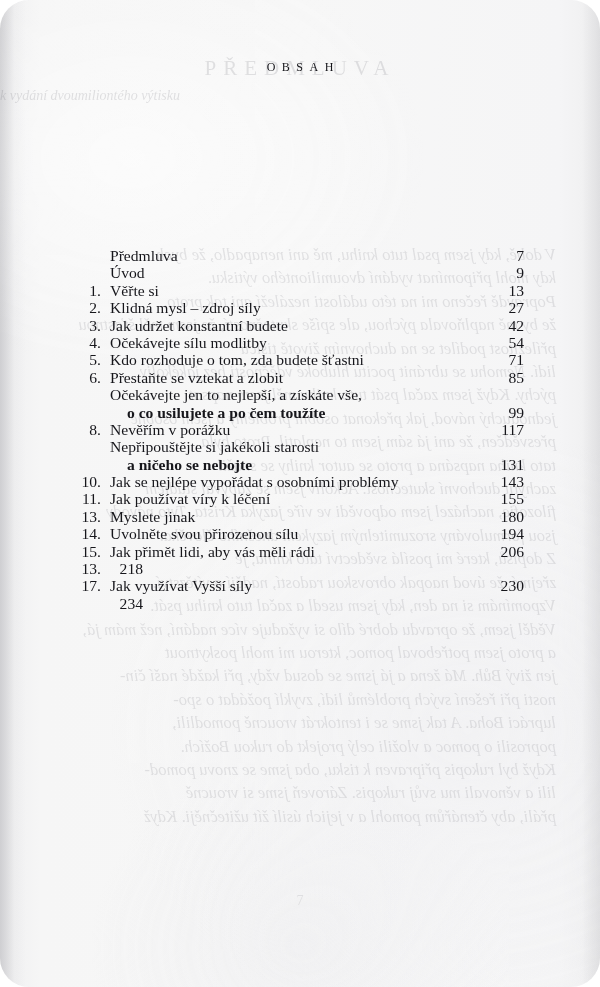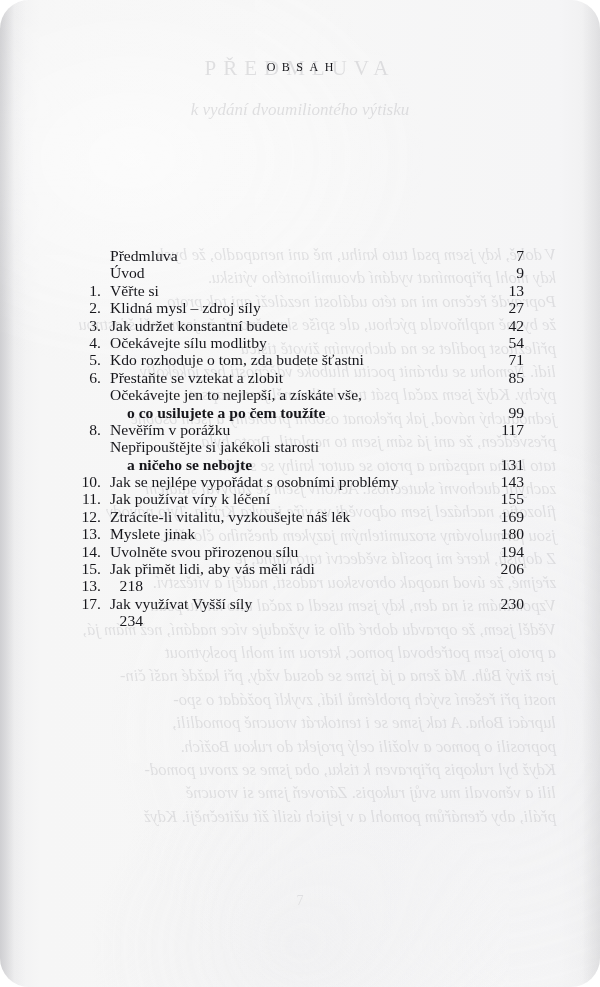--- a/index.html
+++ b/index.html
@@ -65,24 +65,23 @@
     top: 56px;
     text-align: center;
     font-style: normal;
     font-size: 21px;
     letter-spacing: 7px;
     opacity: 0.16;
   }
   .bleed-sub {
     left: 0; right: 0;
     top: 88px;
-    text-align: center;
-    font-size: 17px;
+    text-align: left;
+    font-size: 14px;
     opacity: 0.17;
-    margin-top: 12px;
   }
   .bleed-body {
     left: 56px;
     width: 500px;
     top: 243px;
     font-size: 16.6px;
     line-height: 23.4px;
     text-align: justify;
     opacity: 0.145;
   }
@@ -274,25 +273,20 @@
           <span class="toc-num">10.</span>
           <span class="toc-label">Jak se nejlépe vypořádat s osobními problémy</span>
           <span class="toc-page">143</span>
         </div>
         <div class="toc-row">
           <span class="toc-num">11.</span>
           <span class="toc-label">Jak používat víry k léčení</span>
           <span class="toc-page">155</span>
         </div>
         <div class="toc-row">
-          <span class="toc-num">12.</span>
-          <span class="toc-label">Ztrácíte-li vitalitu, vyzkoušejte náš lék</span>
-          <span class="toc-page">169</span>
-        </div>
-        <div class="toc-row">
           <span class="toc-num">13.</span>
           <span class="toc-label">Myslete jinak</span>
           <span class="toc-page">180</span>
         </div>
         <div class="toc-row">
           <span class="toc-num">14.</span>
           <span class="toc-label">Uvolněte svou přirozenou sílu</span>
           <span class="toc-page">194</span>
         </div>
         <div class="toc-row">

